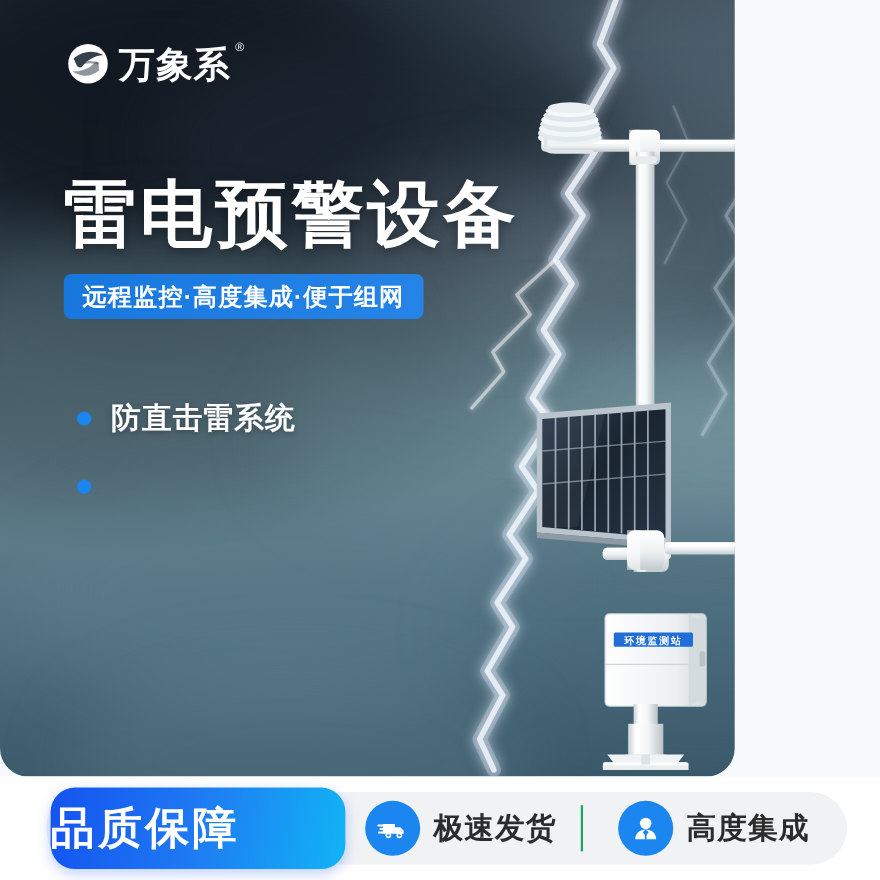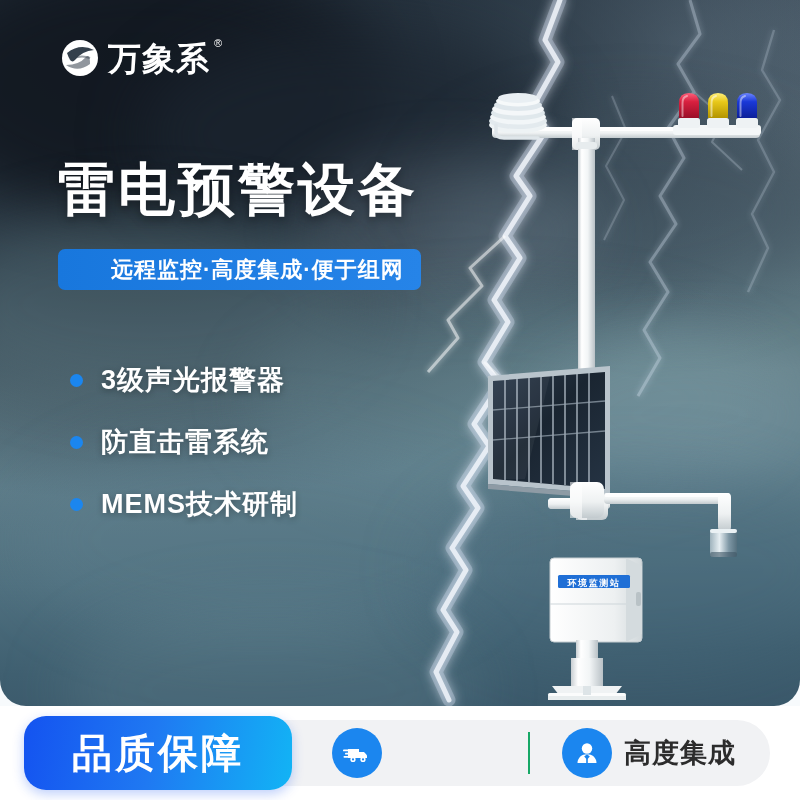--- a/index.html
+++ b/index.html
@@ -20,21 +20,21 @@
     height: 800px;
     background: #f7fafc;
     overflow: hidden;
   }
 
   
   .hero {
     position: absolute;
     left: 0;
     top: 0;
-    width: 800px;
+    width: 668px;
     height: 706px;
     border-radius: 0 0 26px 26px;
     overflow: hidden;
     background:
       radial-gradient(120% 90% at 18% 8%, rgba(24,32,42,0.96) 0%, rgba(35,48,60,0.72) 38%, rgba(0,0,0,0) 70%),
       radial-gradient(90% 60% at 85% 6%, rgba(120,142,158,0.55) 0%, rgba(120,142,158,0) 62%),
       radial-gradient(110% 70% at 30% 48%, rgba(86,112,124,0.55) 0%, rgba(86,112,124,0) 62%),
       linear-gradient(178deg,
         #2b3844 0%,
         #33424e 14%,
@@ -98,21 +98,21 @@
     font-size: 11px;
     font-weight: 400;
     color: #ffffff;
   }
 
   
   .headline {
     position: absolute;
     left: 58px;
     top: 161px;
-    font-size: 57px;
+    font-size: 66px;
     font-weight: 800;
     color: #ffffff;
     letter-spacing: 3px;
     line-height: 1;
     text-shadow: 0 3px 10px rgba(0,0,0,0.35);
     z-index: 8;
     white-space: nowrap;
   }
 
   .subbar {
@@ -126,21 +126,20 @@
     background: linear-gradient(90deg, #1877dd 0%, #2684e8 100%);
     border-radius: 7px;
     z-index: 8;
   }
   .subbar-text {
     font-size: 22px;
     font-weight: 700;
     color: #ffffff;
     letter-spacing: 1px;
     white-space: nowrap;
-    margin-left: 36px;
   }
 
   
   .features {
     position: absolute;
     left: 70px;
     top: 349px;
     z-index: 8;
   }
   .feature-row {
@@ -189,30 +188,29 @@
     position: absolute;
     left: 42px;
     top: 14px;
     width: 728px;
     height: 66px;
     background: #f1f2f4;
     border-radius: 33px;
   }
   .quality-pill {
     position: absolute;
-    left: 24px;
+    left: 46px;
     top: 10px;
     width: 268px;
     height: 74px;
     border-radius: 22px;
     background: linear-gradient(100deg, #1453f0 0%, #1f79f2 48%, #12b4f5 100%);
     box-shadow: 0 4px 12px rgba(20,83,240,0.28);
     display: flex;
     align-items: center;
-    justify-content: center;
   }
   .quality-text {
     font-size: 40px;
     font-weight: 800;
     color: #ffffff;
     letter-spacing: 3px;
     line-height: 1;
   }
   .trust-item {
     position: absolute;
@@ -483,29 +481,24 @@
 
   <div class="headline">雷电预警设备</div>
 
   <div class="subbar">
     <span class="subbar-text">远程监控·高度集成·便于组网</span>
   </div>
 
   <div class="features">
     <div class="feature-row">
       <span class="feature-dot"></span>
-      <span class="feature-label">3级声光报警器</span>
-    </div>
-    <div class="feature-row">
-      <span class="feature-dot"></span>
       <span class="feature-label">防直击雷系统</span>
     </div>
     <div class="feature-row">
       <span class="feature-dot"></span>
-      <span class="feature-label">MEMS技术研制</span>
     </div>
   </div>
 
   <div class="trustbar">
     <div class="trust-panel"></div>
 
     <div class="quality-pill">
       <span class="quality-text">品质保障</span>
     </div>
 
@@ -516,20 +509,21 @@
           <path d="M18,15 h5 l3,3.2 v2.8 h-8 z" fill="#ffffff"></path>
           <circle cx="12" cy="22.4" r="2.6" fill="#ffffff"></circle>
           <circle cx="12" cy="22.4" r="1.1" fill="#1b86ef"></circle>
           <circle cx="22" cy="22.4" r="2.6" fill="#ffffff"></circle>
           <circle cx="22" cy="22.4" r="1.1" fill="#1b86ef"></circle>
           <rect x="2" y="12.6" width="7" height="1.7" rx="0.85" fill="#ffffff"></rect>
           <rect x="4" y="15.8" width="6" height="1.7" rx="0.85" fill="#ffffff"></rect>
           <rect x="2.5" y="19" width="5" height="1.7" rx="0.85" fill="#ffffff"></rect>
         </svg>
       </span>
+      <span class="trust-label">极速发货</span>
     </div>
 
     <div class="trust-divider"></div>
 
     <div class="trust-item service">
       <span class="trust-icon">
         <svg width="32" height="32" viewBox="0 0 32 32">
           <circle cx="16" cy="11.5" r="5.2" fill="#ffffff"></circle>
           <path d="M6.5,26 C6.5,20.6 10.8,17.2 16,17.2 C21.2,17.2 25.5,20.6 25.5,26 Z" fill="#ffffff"></path>
           <path d="M16,17.2 L13.2,19.6 L16,22.8 L18.8,19.6 Z" fill="#1b86ef"></path>

